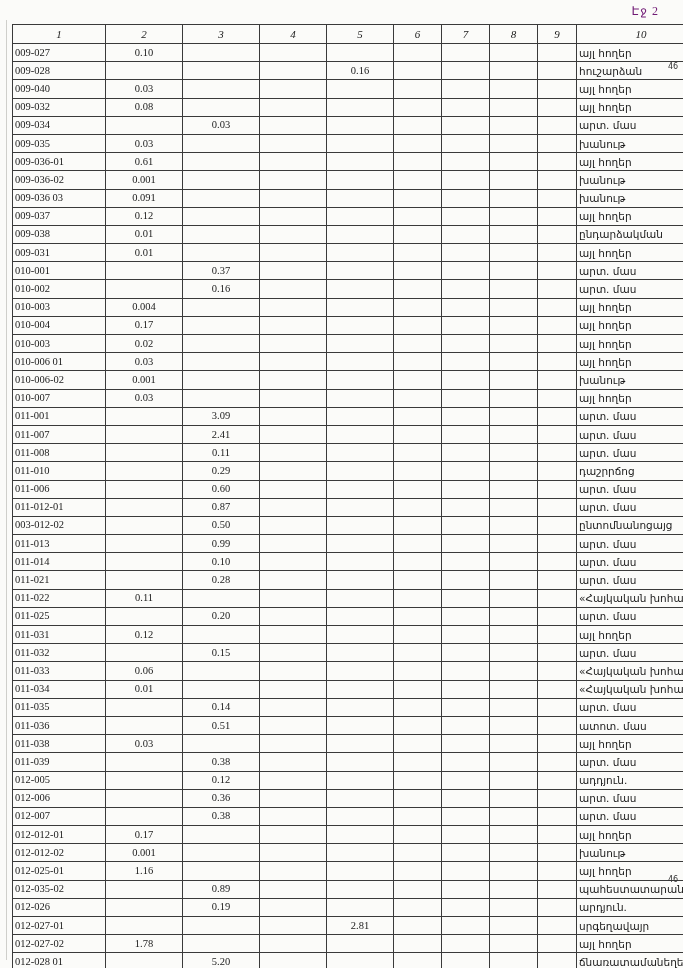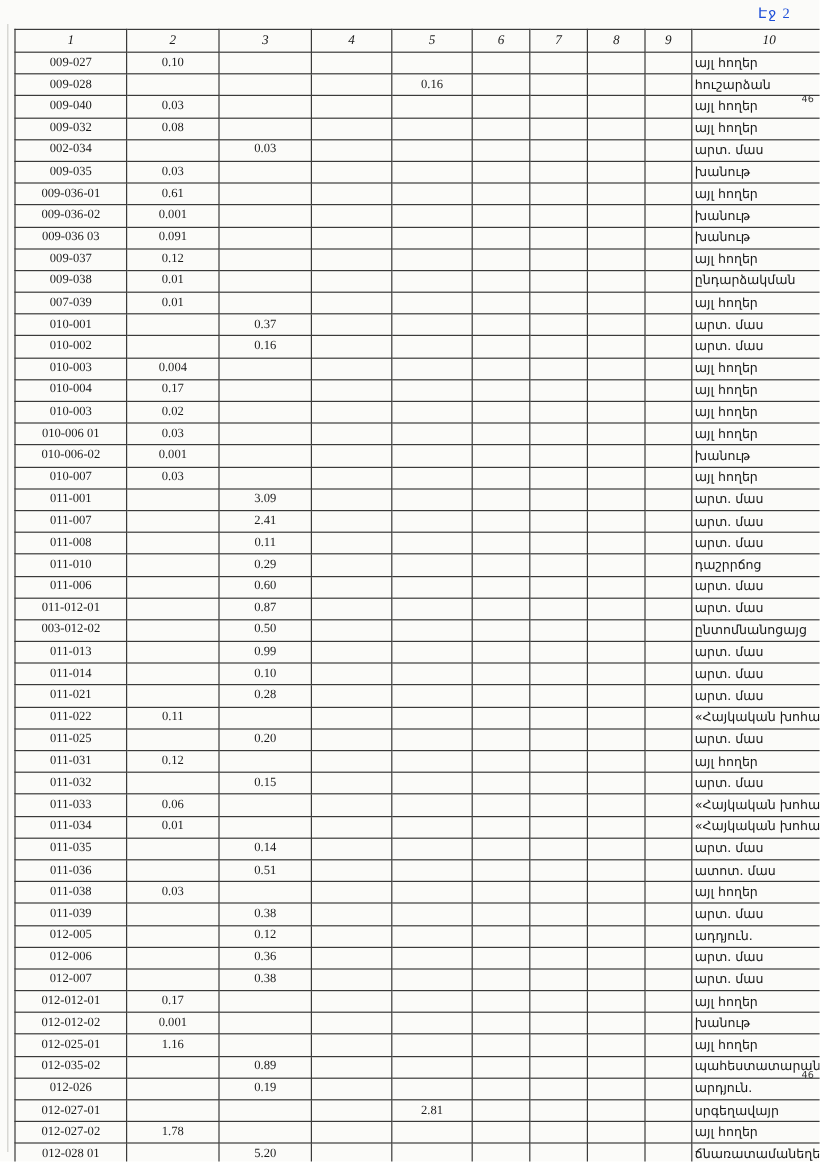--- a/index.html
+++ b/index.html
@@ -21,21 +21,21 @@
     height: 968px;
     background: #fbfbf9;
   }
   .page-label {
     position: absolute;
     top: 4px;
     right: 24px;
     font-family: "Liberation Serif", serif;
     font-size: 12px;
     letter-spacing: 1px;
-    color: #1d4ed8;
+    color: #701a75;
   }
   .table-wrap {
     position: absolute;
     top: 24px;
     left: 12px;
     width: 543px;
   }
   table.grid {
     border-collapse: collapse;
     width: 543px;
@@ -49,35 +49,35 @@
     line-height: 16px;
     overflow: hidden;
     white-space: nowrap;
   }
   tr.headrow td {
     font-style: italic;
     text-align: center;
     font-size: 11px;
     height: 18px;
   }
-  .c-code   { width: 88px; text-align: center;  padding-left: 4px; }
+  .c-code   { width: 88px; text-align: left;  padding-left: 4px; }
   .c-n2     { width: 72px; text-align: center; }
   .c-n3     { width: 72px; text-align: center; }
   .c-n4     { width: 62px; text-align: center; }
   .c-n5     { width: 62px; text-align: center; }
   .c-n6     { width: 43px; text-align: center; }
   .c-n7     { width: 43px; text-align: center; }
   .c-n8     { width: 43px; text-align: center; }
   .c-n9     { width: 34px; text-align: center; }
   .c-note   { width: 124px; text-align: left; padding-left: 4px;
               font-family: "DejaVu Sans", sans-serif; font-size: 9.5px; }
   tr.headrow .c-note { font-family: "Liberation Serif", serif; font-size: 11px; }
   .margin-marks {
     position: absolute;
-    top: 36px;
+    top: 20px;
     left: 560px;
     width: 120px;
     height: 930px;
   }
   .mark {
     position: absolute;
     font-family: "DejaVu Sans", sans-serif;
     font-size: 8px;
     color: #333;
   }
@@ -158,21 +158,21 @@
             <td class="c-n3"></td>
             <td class="c-n4"></td>
             <td class="c-n5"></td>
             <td class="c-n6"></td>
             <td class="c-n7"></td>
             <td class="c-n8"></td>
             <td class="c-n9"></td>
             <td class="c-note">այլ հողեր</td>
           </tr>
           <tr>
-            <td class="c-code">002-034</td>
+            <td class="c-code">009-034</td>
             <td class="c-n2"></td>
             <td class="c-n3">0.03</td>
             <td class="c-n4"></td>
             <td class="c-n5"></td>
             <td class="c-n6"></td>
             <td class="c-n7"></td>
             <td class="c-n8"></td>
             <td class="c-n9"></td>
             <td class="c-note">արտ. մաս</td>
           </tr>
@@ -242,21 +242,21 @@
             <td class="c-n3"></td>
             <td class="c-n4"></td>
             <td class="c-n5"></td>
             <td class="c-n6"></td>
             <td class="c-n7"></td>
             <td class="c-n8"></td>
             <td class="c-n9"></td>
             <td class="c-note">ընդարձակման</td>
           </tr>
           <tr>
-            <td class="c-code">007-039</td>
+            <td class="c-code">009-031</td>
             <td class="c-n2">0.01</td>
             <td class="c-n3"></td>
             <td class="c-n4"></td>
             <td class="c-n5"></td>
             <td class="c-n6"></td>
             <td class="c-n7"></td>
             <td class="c-n8"></td>
             <td class="c-n9"></td>
             <td class="c-note">այլ հողեր</td>
           </tr>

